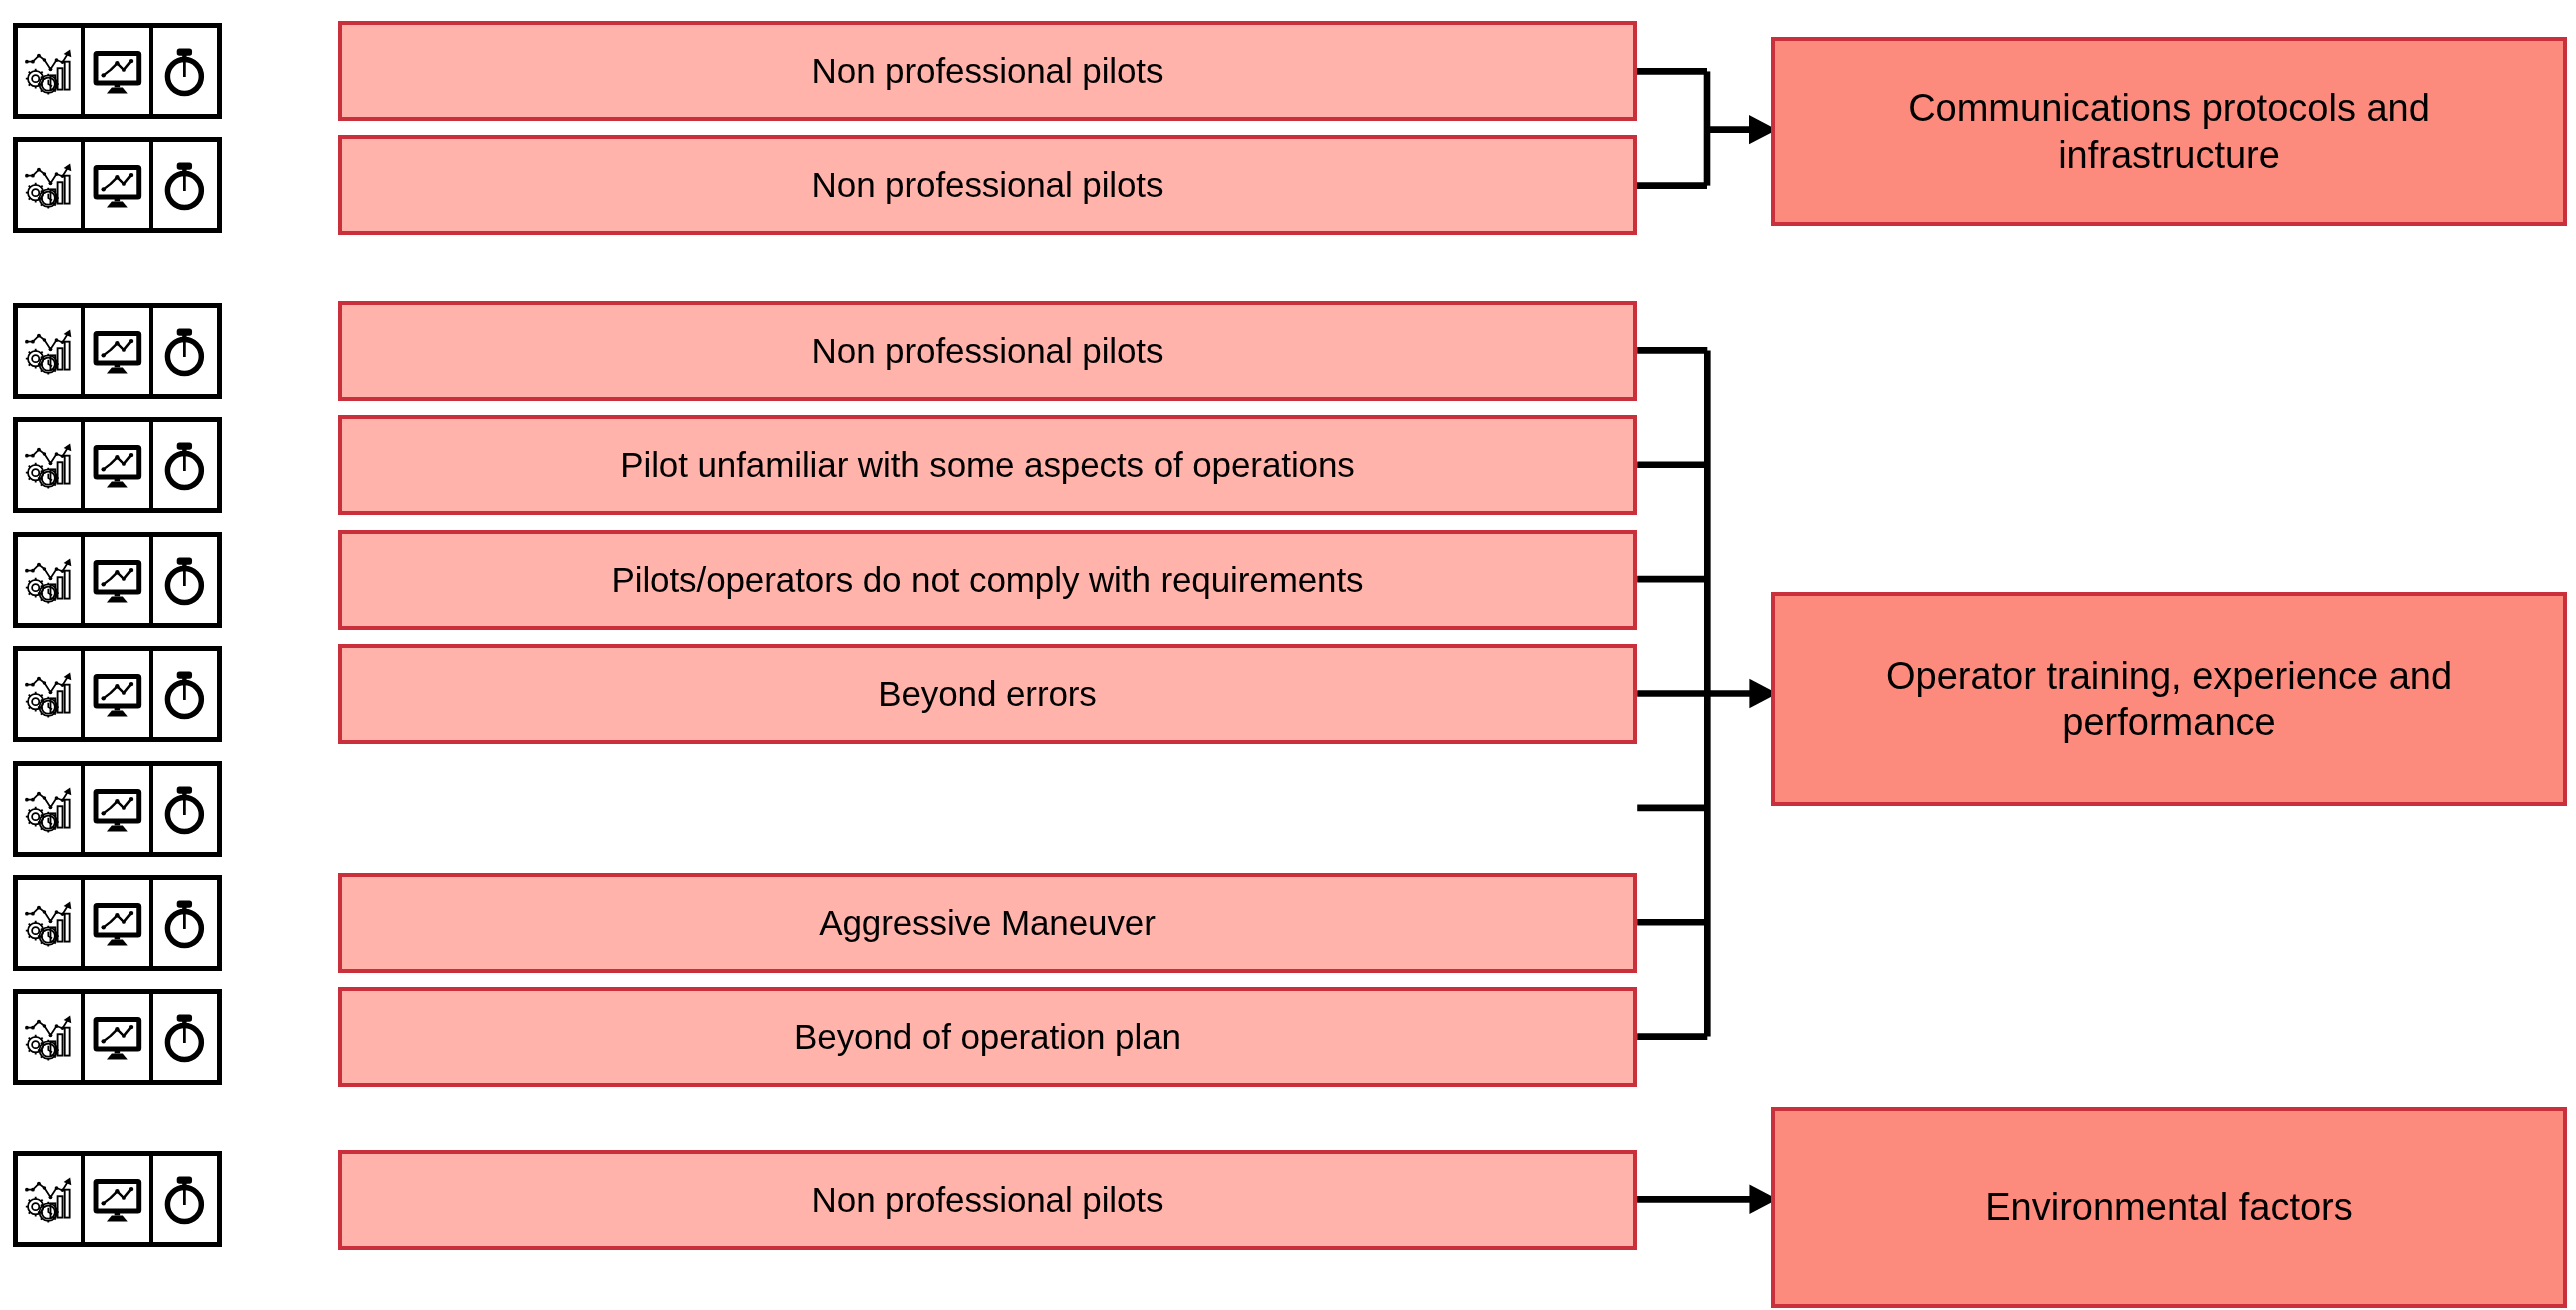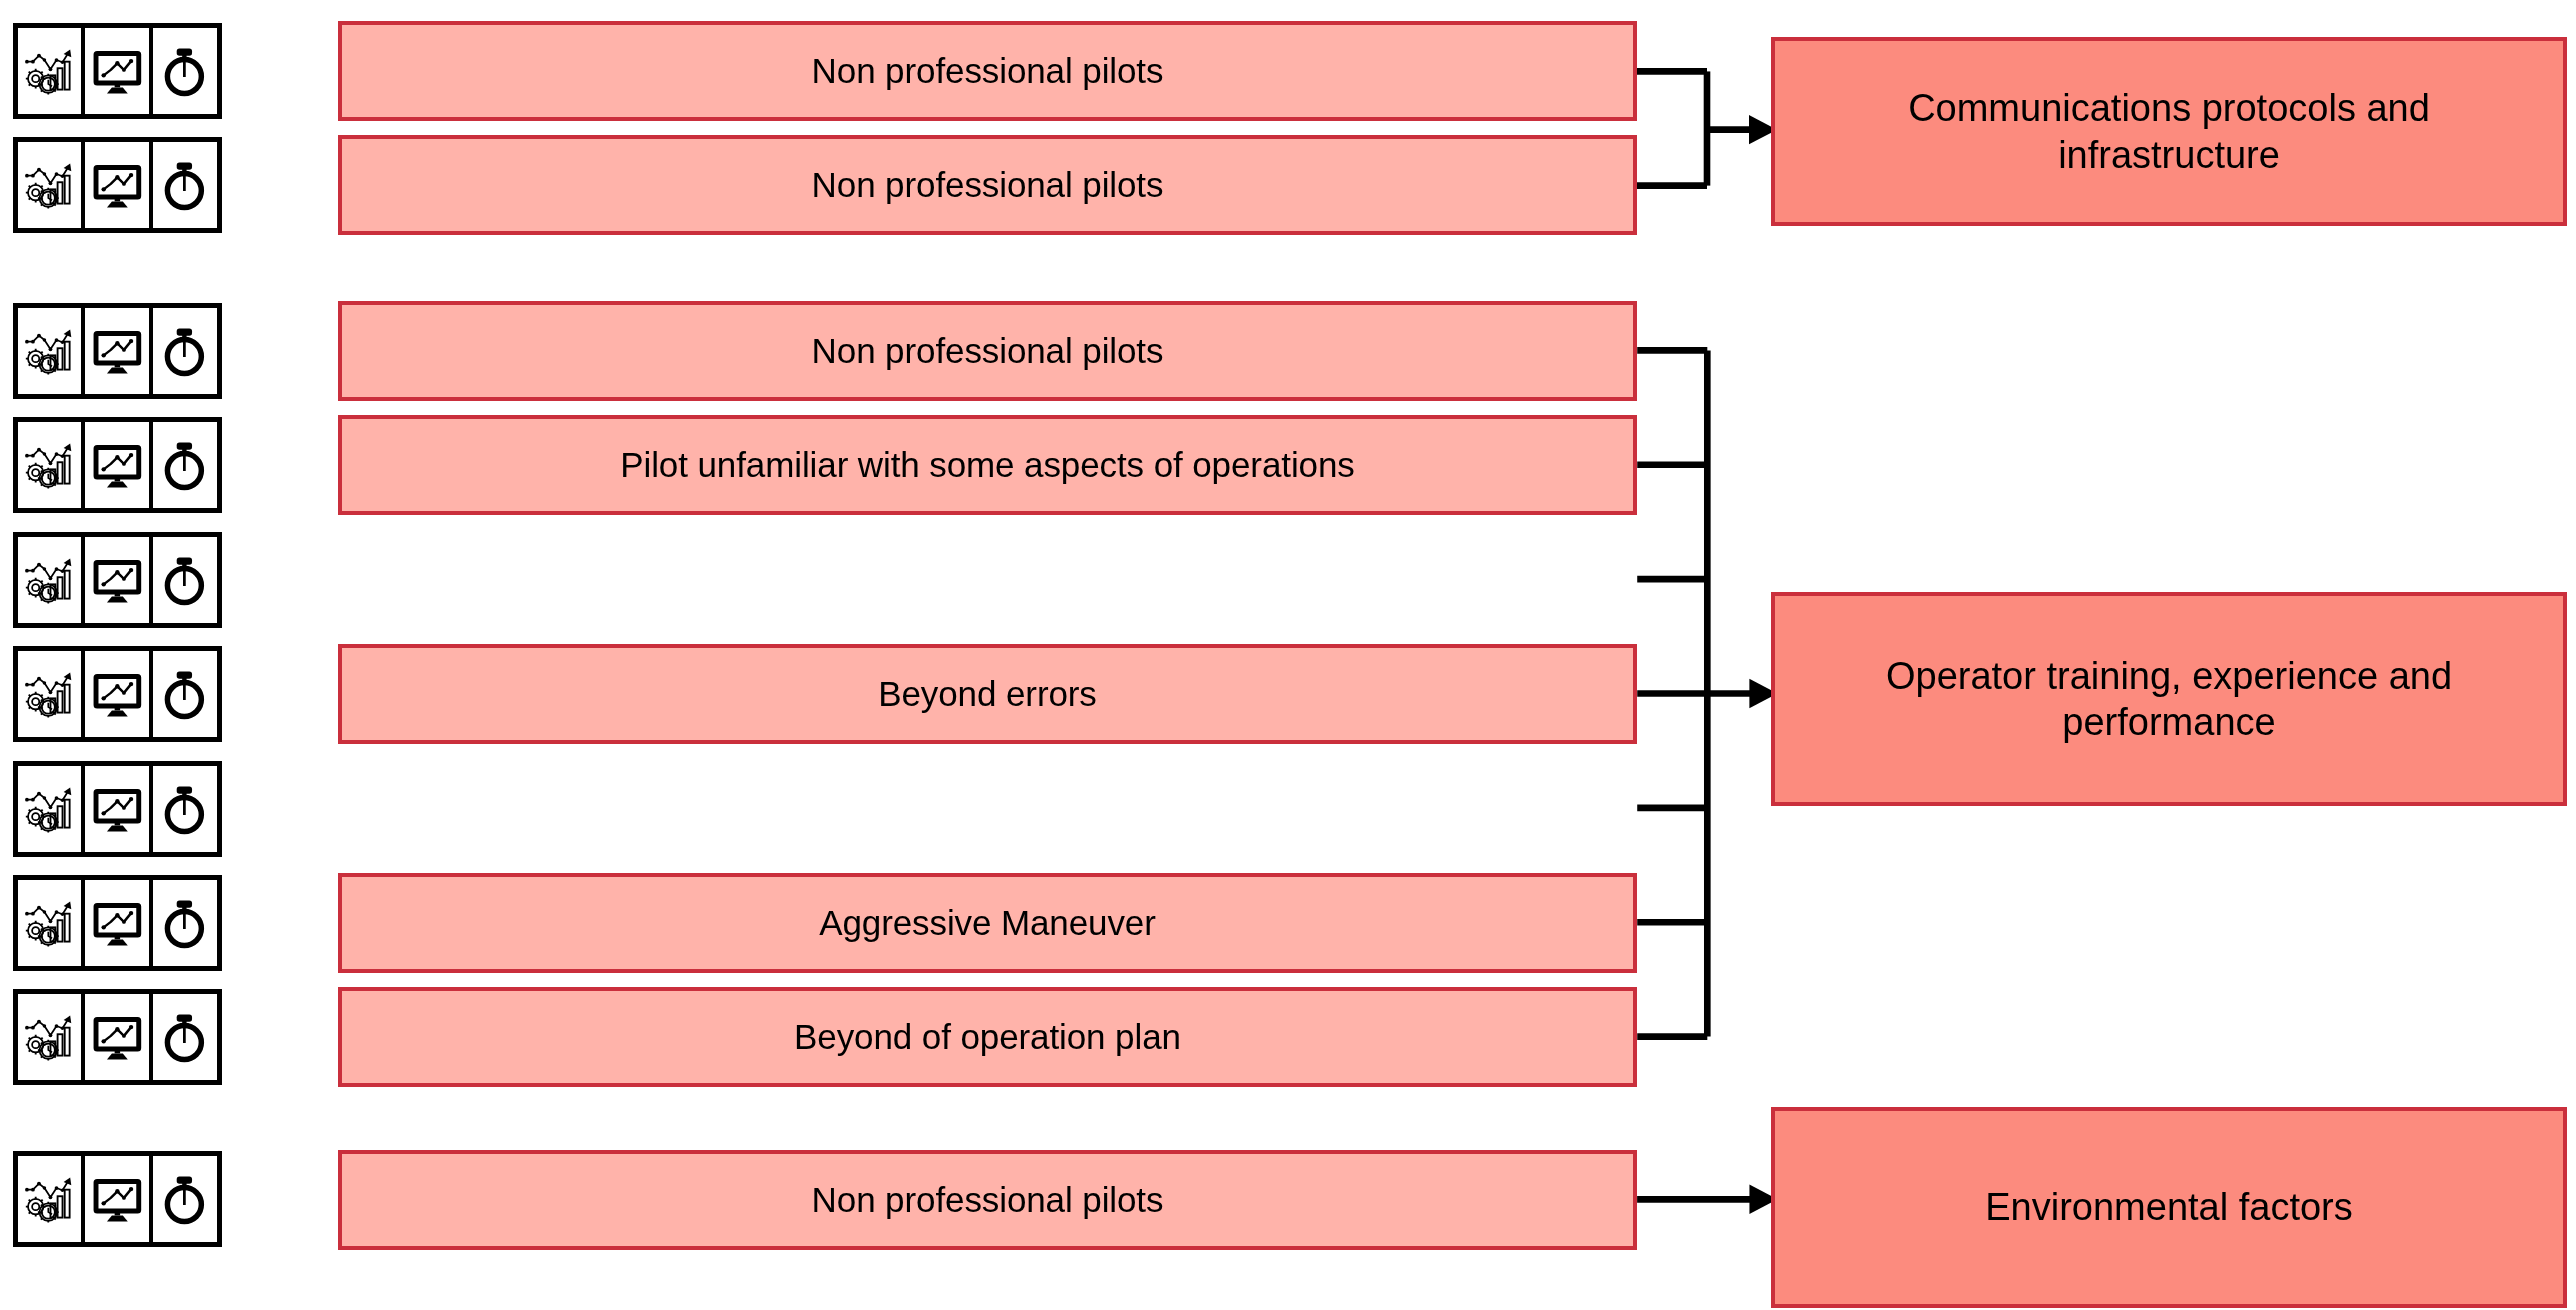--- a/index.html
+++ b/index.html
@@ -314,20 +314,21 @@
       </div>
     <div class="icon-cell">
       <svg viewBox="0 0 100 100">
           <use href="#sym-stopwatch"></use>
         </svg>
       </div>
   </div>
 
   <div class="risk-bar" style="top:297px">Non professional pilots</div>
   <div class="risk-bar" style="top:411px">Pilot unfamiliar with some aspects of operations</div>
+  <div class="risk-bar" style="top:526px">Pilots/operators do not comply with requirements</div>
   <div class="risk-bar" style="top:640px">Beyond errors</div>
   <div class="risk-bar" style="top:869px">Aggressive Maneuver</div>
   <div class="risk-bar" style="top:983px">Beyond of operation plan</div>
 
   <svg class="conn" style="left:1637px;top:280px;width:148px;height:819px" viewBox="0 0 200 1110" width="148" height="819">
     <line x1="0" y1="90" x2="95" y2="90"></line>
     <line x1="0" y1="245" x2="95" y2="245"></line>
     <line x1="0" y1="400" x2="95" y2="400"></line>
     <line x1="0" y1="555" x2="95" y2="555"></line>
     <line x1="0" y1="710" x2="95" y2="710"></line>

